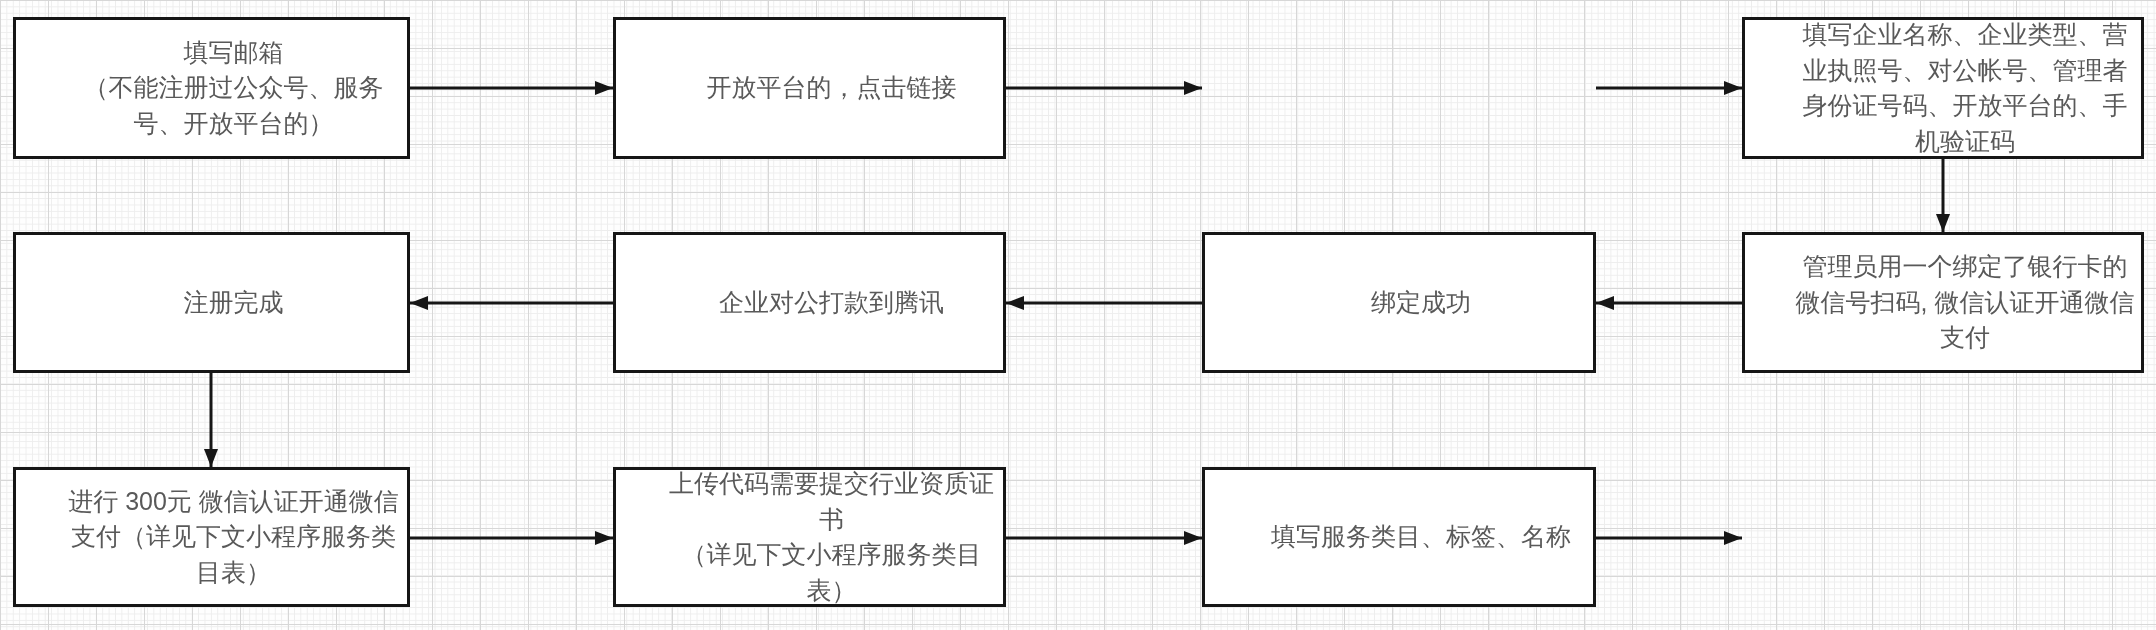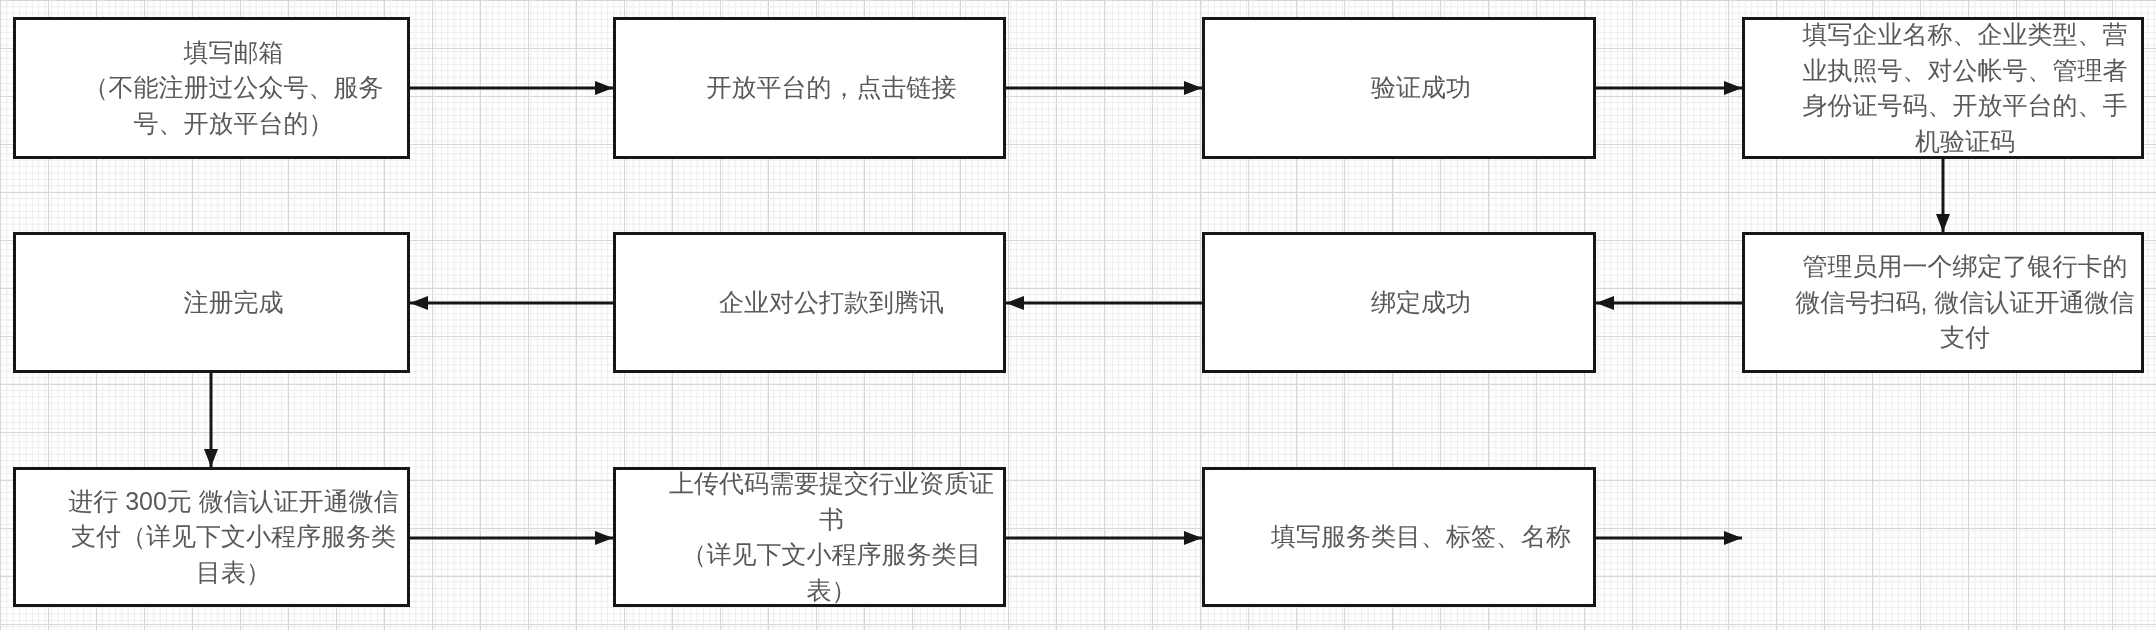--- a/index.html
+++ b/index.html
@@ -86,23 +86,20 @@
     <line x1="1596" y1="538" x2="1742" y2="538" marker-end="url(#ah)"></line>
   </svg>
 
   <div class="node r1 c1">
     <span class="label">填写邮箱
 （不能注册过公众号、服务号、开放平台的）</span>
   </div>
   <div class="node r1 c2">
     <span class="label">开放平台的，点击链接</span>
   </div>
-  <div class="node r1 c3">
-    <span class="label">验证成功</span>
-  </div>
   <div class="node r1 c4">
     <span class="label">填写企业名称、企业类型、营业执照号、对公帐号、管理者身份证号码、开放平台的、手机验证码</span>
   </div>
 
   <div class="node r2 c4">
     <span class="label">管理员用一个绑定了银行卡的微信号扫码, 微信认证开通微信支付</span>
   </div>
   <div class="node r2 c3">
     <span class="label">绑定成功</span>
   </div>

